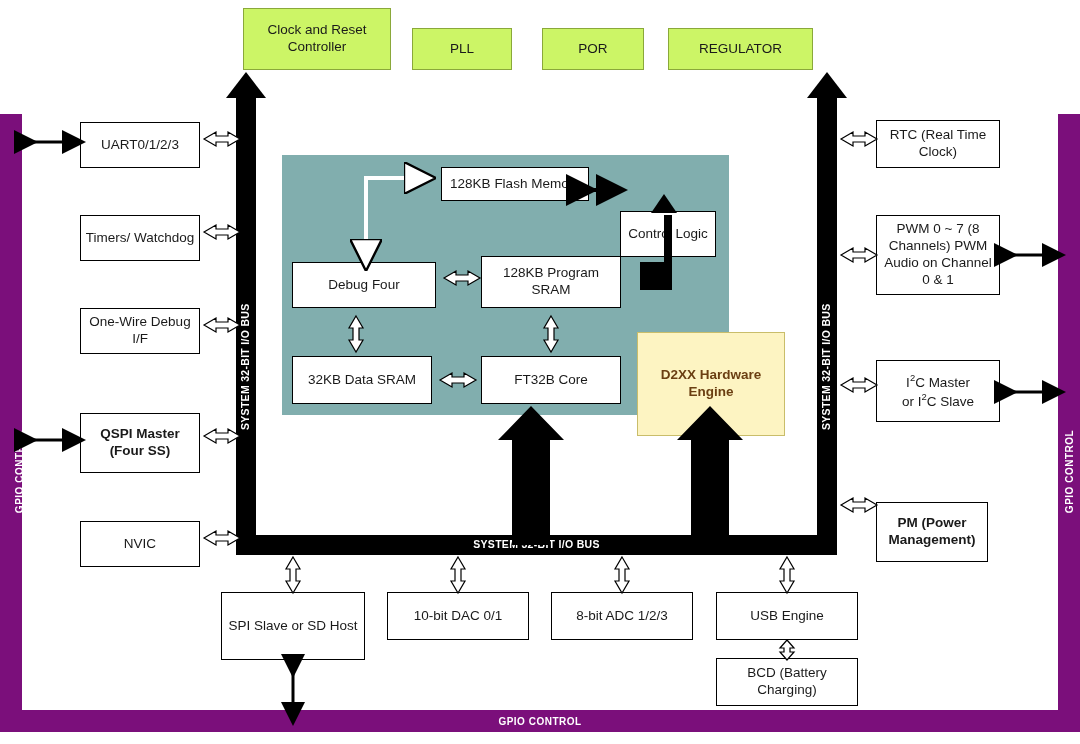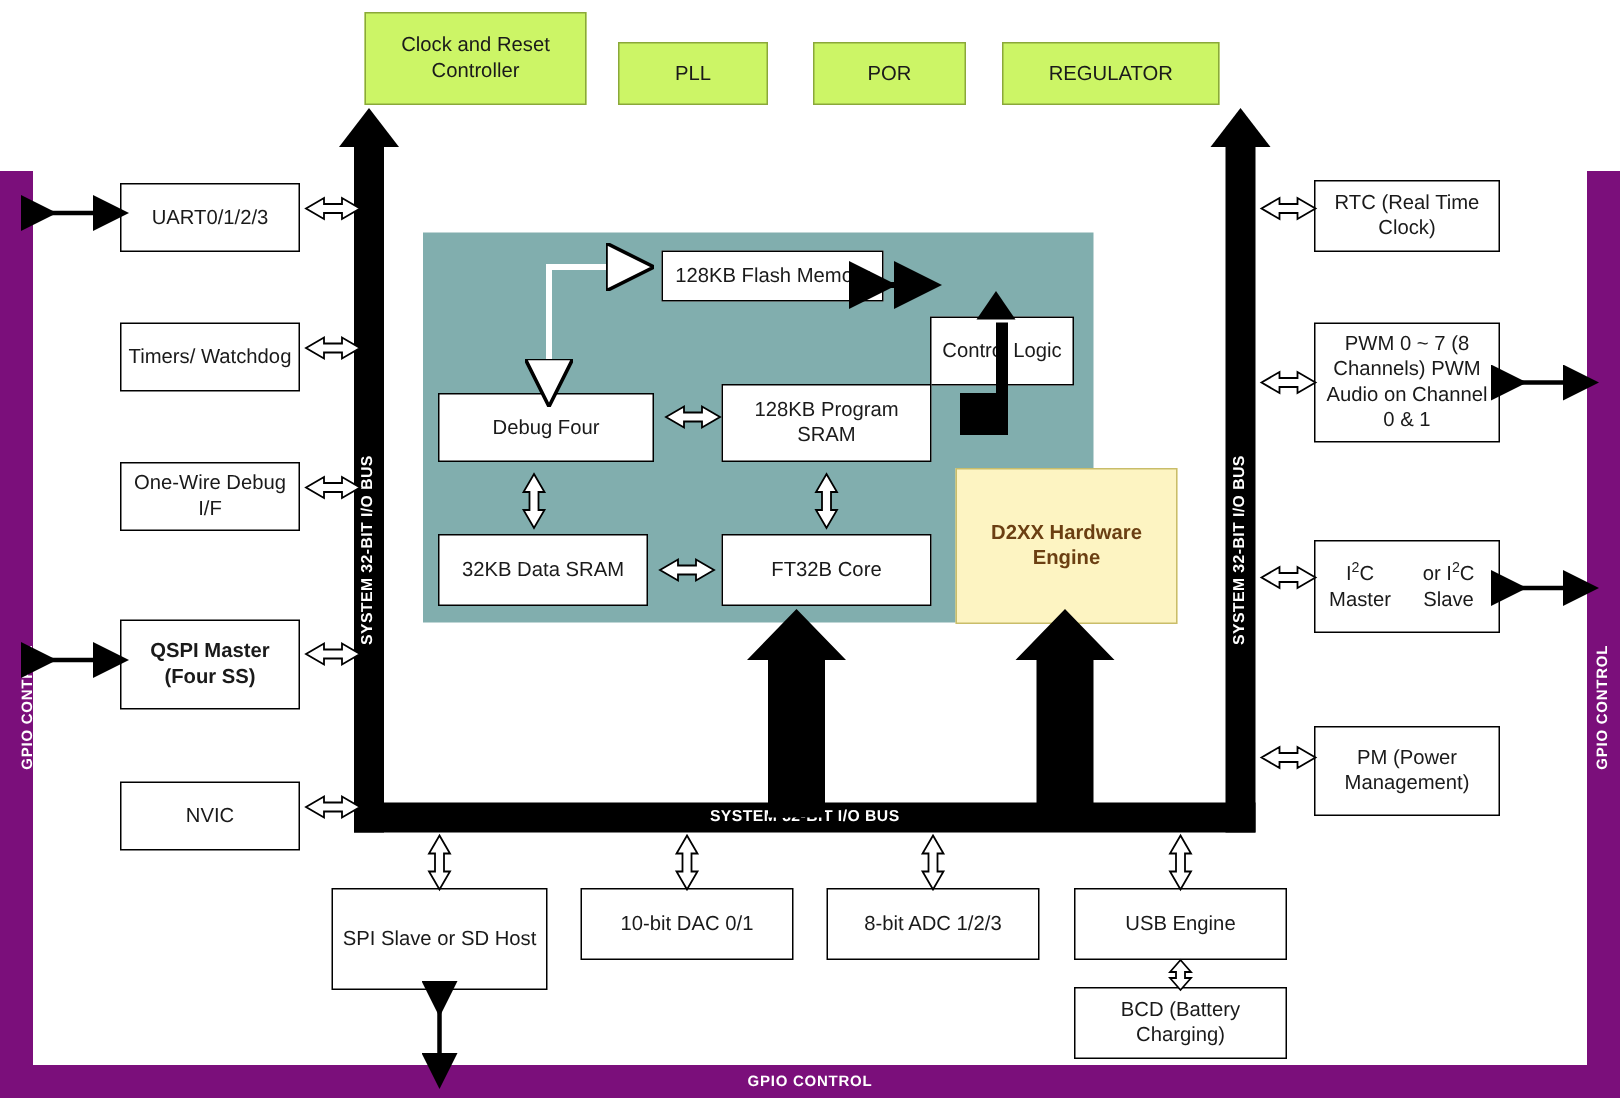--- a/index.html
+++ b/index.html
@@ -129,40 +129,40 @@
   <div class="box green" style="left:668px; top:28px; width:145px; height:42px;">REGULATOR</div>
 
   <div class="box" style="left:80px; top:122px; width:120px; height:46px;">UART0/1/2/3</div>
   <div class="box" style="left:80px; top:215px; width:120px; height:46px;">Timers/ Watchdog</div>
   <div class="box" style="left:80px; top:308px; width:120px; height:46px;">One-Wire Debug I/F</div>
   <div class="box" style="left:80px; top:413px; width:120px; height:60px;font-weight:bold;">QSPI Master (Four SS)</div>
   <div class="box" style="left:80px; top:521px; width:120px; height:46px;">NVIC</div>
 
   <div class="box" style="left:876px; top:120px; width:124px; height:48px;">RTC (Real Time Clock)</div>
   <div class="box" style="left:876px; top:215px; width:124px; height:80px;">PWM 0 ~ 7 (8 Channels) PWM Audio on Channel 0 &amp; 1</div>
-  <div class="box" style="left:876px; top:360px; width:124px; height:62px; flex-direction:row;">
+  <div class="box" style="left:876px; top:360px; width:124px; height:62px; flex-direction:column;">
     <span>I<span class="sup">2</span>C Master</span>
     <span>or I<span class="sup">2</span>C Slave</span>
   </div>
-  <div class="box" style="left:876px; top:484px; width:124px; height:60px;">PM (Power Management)</div>
+  <div class="box" style="left:876px; top:502px; width:112px; height:60px;font-weight:bold;">PM (Power Management)</div>
 
   <div class="box" style="left:221px; top:592px; width:144px; height:68px;">SPI Slave or SD Host</div>
   <div class="box" style="left:387px; top:592px; width:142px; height:48px;">10-bit DAC 0/1</div>
   <div class="box" style="left:551px; top:592px; width:142px; height:48px;">8-bit ADC 1/2/3</div>
   <div class="box" style="left:716px; top:592px; width:142px; height:48px;">USB Engine</div>
   <div class="box" style="left:716px; top:658px; width:142px; height:48px;">BCD (Battery Charging)</div>
 
   <div class="box" style="left:427px; top:167px; width:148px; height:34px;margin-left:14px;">128KB Flash Memory</div>
   <div class="box" style="left:620px; top:167px; width:96px; height:46px;margin-top:44px;">Control Logic</div>
   <div class="box" style="left:292px; top:262px; width:144px; height:46px;">Debug Four</div>
   <div class="box" style="left:481px; top:256px; width:140px; height:52px;">128KB Program SRAM</div>
   <div class="box" style="left:292px; top:356px; width:140px; height:48px;">32KB Data SRAM</div>
   <div class="box" style="left:481px; top:356px; width:140px; height:48px;">FT32B Core</div>
 
-  <div class="box yellowbox" style="left:637px; top:312px; width:148px; height:104px;">D2XX Hardware Engine</div>
+  <div class="box yellowbox" style="left:637px; top:332px; width:148px; height:104px;">D2XX Hardware Engine</div>
 
   <svg class="overlay" viewBox="0 0 1080 744">
     <defs>
       <marker id="ah-black" markerWidth="8" markerHeight="8" refX="4" refY="4" orient="auto">
         <path d="M0,0 L8,4 L0,8 z" fill="#000"></path>
       </marker>
       <marker id="ah-white" markerWidth="8" markerHeight="8" refX="4" refY="4" orient="auto">
         <path d="M0,0 L8,4 L0,8 z" fill="#fff" stroke="#000" stroke-width="0.6"></path>
       </marker>
     </defs>

